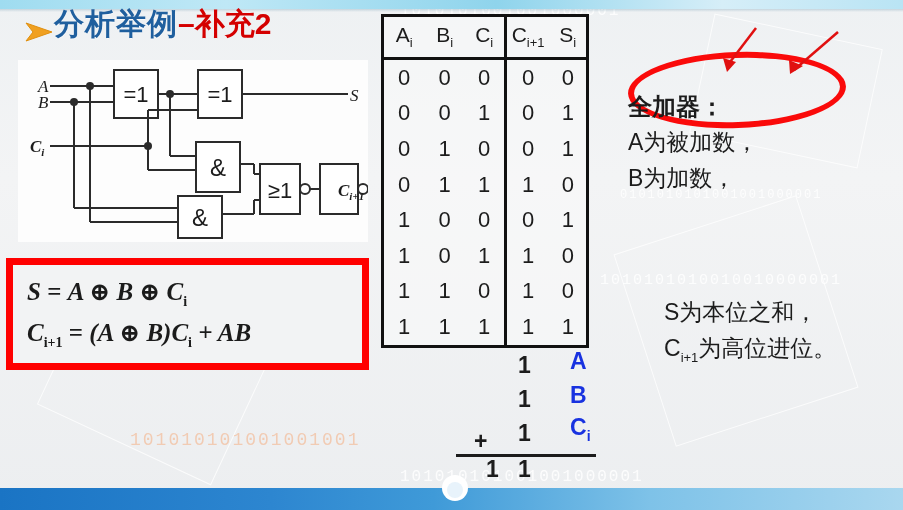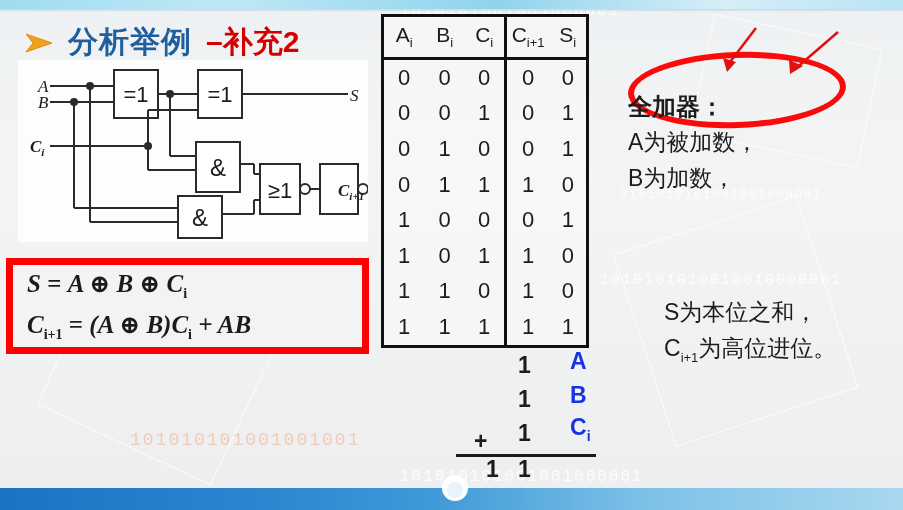--- a/index.html
+++ b/index.html
@@ -24,32 +24,32 @@
   .topshadow{position:absolute;left:0;top:9px;width:100%;height:3px;
     background:linear-gradient(180deg,rgba(120,160,180,.35),rgba(255,255,255,0));}
   .botbar{position:absolute;left:0;bottom:0;width:100%;height:22px;
     background:linear-gradient(90deg,#1a74c4 0%,#2d86d0 30%,#3f9ad8 48%,#7ec2e8 72%,#a9d7ef 100%);}
   .botcircle{position:absolute;bottom:9px;left:442px;width:26px;height:26px;border-radius:50%;
     background:#ffffff;}
   .botcircle2{position:absolute;bottom:12px;left:447px;width:16px;height:16px;border-radius:50%;
     background:#e8f3fb;}
 
   
-  #title-row{position:absolute;left:24px;top:22px;display:flex;align-items:center;gap:14px;}
+  #title-row{position:absolute;left:24px;top:4px;display:flex;align-items:flex-end;}
   .bullet-arrow{width:30px;height:26px;display:block;}
   .title-main{font-size:30px;font-weight:bold;color:#1f5f9e;letter-spacing:1px;
       text-shadow:0 1px 0 rgba(255,255,255,.6);}
   .title-sub{font-size:30px;font-weight:bold;color:#d40000;letter-spacing:0px;}
 
   
   #circuit-panel{position:absolute;left:18px;top:60px;width:350px;height:182px;background:#fdfdfd;}
   #circuit-svg{display:block;}
 
   
-  #formula-box{position:absolute;left:6px;top:258px;width:363px;height:96px;
+  #formula-box{position:absolute;left:6px;top:258px;width:363px;height:112px;
       border:7px solid #ff0000;background:#f2f3f4;box-sizing:border-box;
       display:flex;flex-direction:column;justify-content:center;gap:8px;padding-left:14px;}
   .formula{font-family:"Liberation Serif","DejaVu Serif",serif;font-style:italic;font-weight:bold;
       font-size:25px;color:#1b1b1b;white-space:nowrap;}
   .formula .up{font-style:normal;}
   .formula sub{font-size:14px;font-style:normal;font-weight:bold;}
 
   
   #truth-table{position:absolute;left:381px;top:14px;width:208px;height:334px;
       border:3px solid #111;box-sizing:border-box;background:rgba(250,250,250,.55);}

